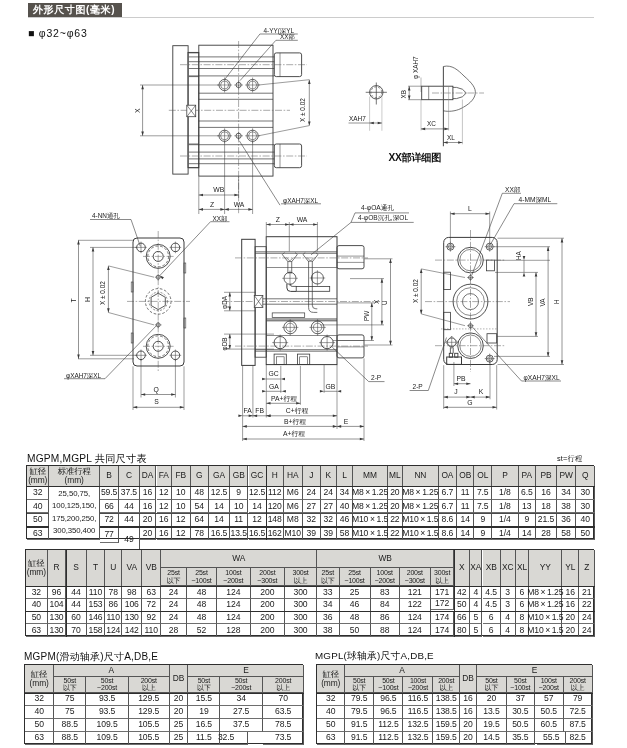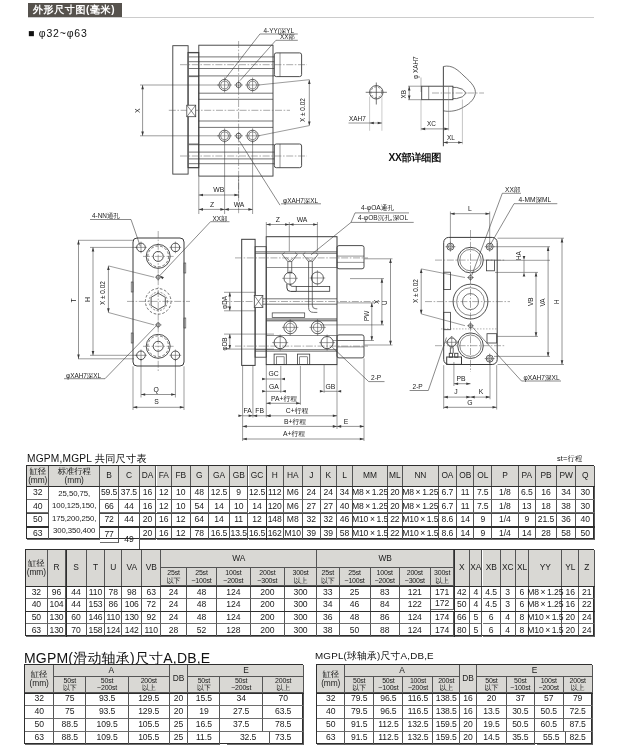--- a/index.html
+++ b/index.html
@@ -768,21 +768,21 @@
 <div class="cel " style="left:474.8px;top:74.8px;width:14.8px;height:12.6px">4</div>
 <div class="cel " style="left:489.6px;top:74.8px;width:13.7px;height:12.6px">8</div>
 <div class="cel " style="left:503.3px;top:74.8px;width:33.0px;height:12.6px">M10 × 1.5</div>
 <div class="cel " style="left:536.3px;top:74.8px;width:16.9px;height:12.6px">20</div>
 <div class="cel " style="left:553.2px;top:74.8px;width:16.2px;height:12.6px">24</div>
 <div class="thk" style="left:0;top:36.5px;width:569.4px;height:1.4px"></div>
 <div class="thk" style="left:0;top:61.7px;width:569.4px;height:1.3px"></div>
 <div class="thkv" style="left:39.8px;top:0;width:1.3px;height:87.39999999999998px"></div>
 <div class="thkv" style="left:427.8px;top:0;width:1.3px;height:87.39999999999998px"></div>
 </div>
-<div class="ttl" style="left:24px;top:650px;font-size:14px">MGPM(滑动轴承)尺寸A,DB,E</div>
+<div class="ttl" style="left:24px;top:650px;font-size:10px">MGPM(滑动轴承)尺寸A,DB,E</div>
 <div class="ttl" style="left:315px;top:650px;font-size:9.8px">MGPL(球轴承)尺寸A,DB,E</div>
 <div class="tbl" style="left:24.3px;top:664px;width:279.1px;height:80.0px">
 <div class="cel hd" style="left:0.0px;top:0.0px;width:28.7px;height:28.0px">缸径<br>(mm)</div>
 <div class="cel hd" style="left:28.7px;top:0.0px;width:115.7px;height:11.5px">A</div>
 <div class="cel hd" style="left:144.4px;top:0.0px;width:18.7px;height:28.0px">DB</div>
 <div class="cel hd" style="left:163.1px;top:0.0px;width:116.0px;height:11.5px">E</div>
 <div class="cel hd sub" style="left:28.7px;top:11.5px;width:32.5px;height:16.5px">50st<br>以下</div>
 <div class="cel hd sub" style="left:163.1px;top:11.5px;width:32.0px;height:16.5px">50st<br>以下</div>
 <div class="cel hd sub" style="left:61.2px;top:11.5px;width:42.2px;height:16.5px">50st<br>~200st</div>
 <div class="cel hd sub" style="left:195.1px;top:11.5px;width:42.5px;height:16.5px">50st<br>~200st</div>
@@ -811,21 +811,21 @@
 <div class="cel " style="left:144.4px;top:54.0px;width:18.7px;height:13.0px">25</div>
 <div class="cel " style="left:163.1px;top:54.0px;width:32.0px;height:13.0px">16.5</div>
 <div class="cel " style="left:195.1px;top:54.0px;width:42.5px;height:13.0px">37.5</div>
 <div class="cel " style="left:237.6px;top:54.0px;width:41.5px;height:13.0px">78.5</div>
 <div class="cel " style="left:0.0px;top:67.0px;width:28.7px;height:13.0px">63</div>
 <div class="cel " style="left:28.7px;top:67.0px;width:32.5px;height:13.0px">88.5</div>
 <div class="cel " style="left:61.2px;top:67.0px;width:42.2px;height:13.0px">109.5</div>
 <div class="cel " style="left:103.4px;top:67.0px;width:41.0px;height:13.0px">105.5</div>
 <div class="cel " style="left:144.4px;top:67.0px;width:18.7px;height:13.0px">25</div>
 <div class="cel " style="left:163.1px;top:67.0px;width:32.0px;height:13.0px">11.5</div>
-<div class="cel " style="left:202px;top:67.0px;width:42.5px;height:13.0px">32.5</div>
+<div class="cel " style="left:180px;top:67.0px;width:42.5px;height:13.0px">32.5</div>
 <div class="cel " style="left:237.6px;top:67.0px;width:41.5px;height:13.0px">73.5</div>
 <div class="thk" style="left:0;top:27.5px;width:279.09999999999997px;height:1.3px"></div>
 </div>
 <div class="tbl" style="left:316.4px;top:664px;width:275.3px;height:80.0px">
 <div class="cel hd" style="left:0.0px;top:0.0px;width:27.7px;height:28.0px">缸径<br>(mm)</div>
 <div class="cel hd" style="left:27.7px;top:0.0px;width:114.9px;height:11.5px">A</div>
 <div class="cel hd" style="left:142.6px;top:0.0px;width:17.1px;height:28.0px">DB</div>
 <div class="cel hd" style="left:159.7px;top:0.0px;width:115.6px;height:11.5px">E</div>
 <div class="cel hd sub" style="left:27.7px;top:11.5px;width:29.2px;height:16.5px">50st<br>以下</div>
 <div class="cel hd sub" style="left:159.7px;top:11.5px;width:29.7px;height:16.5px">50st<br>以下</div>

